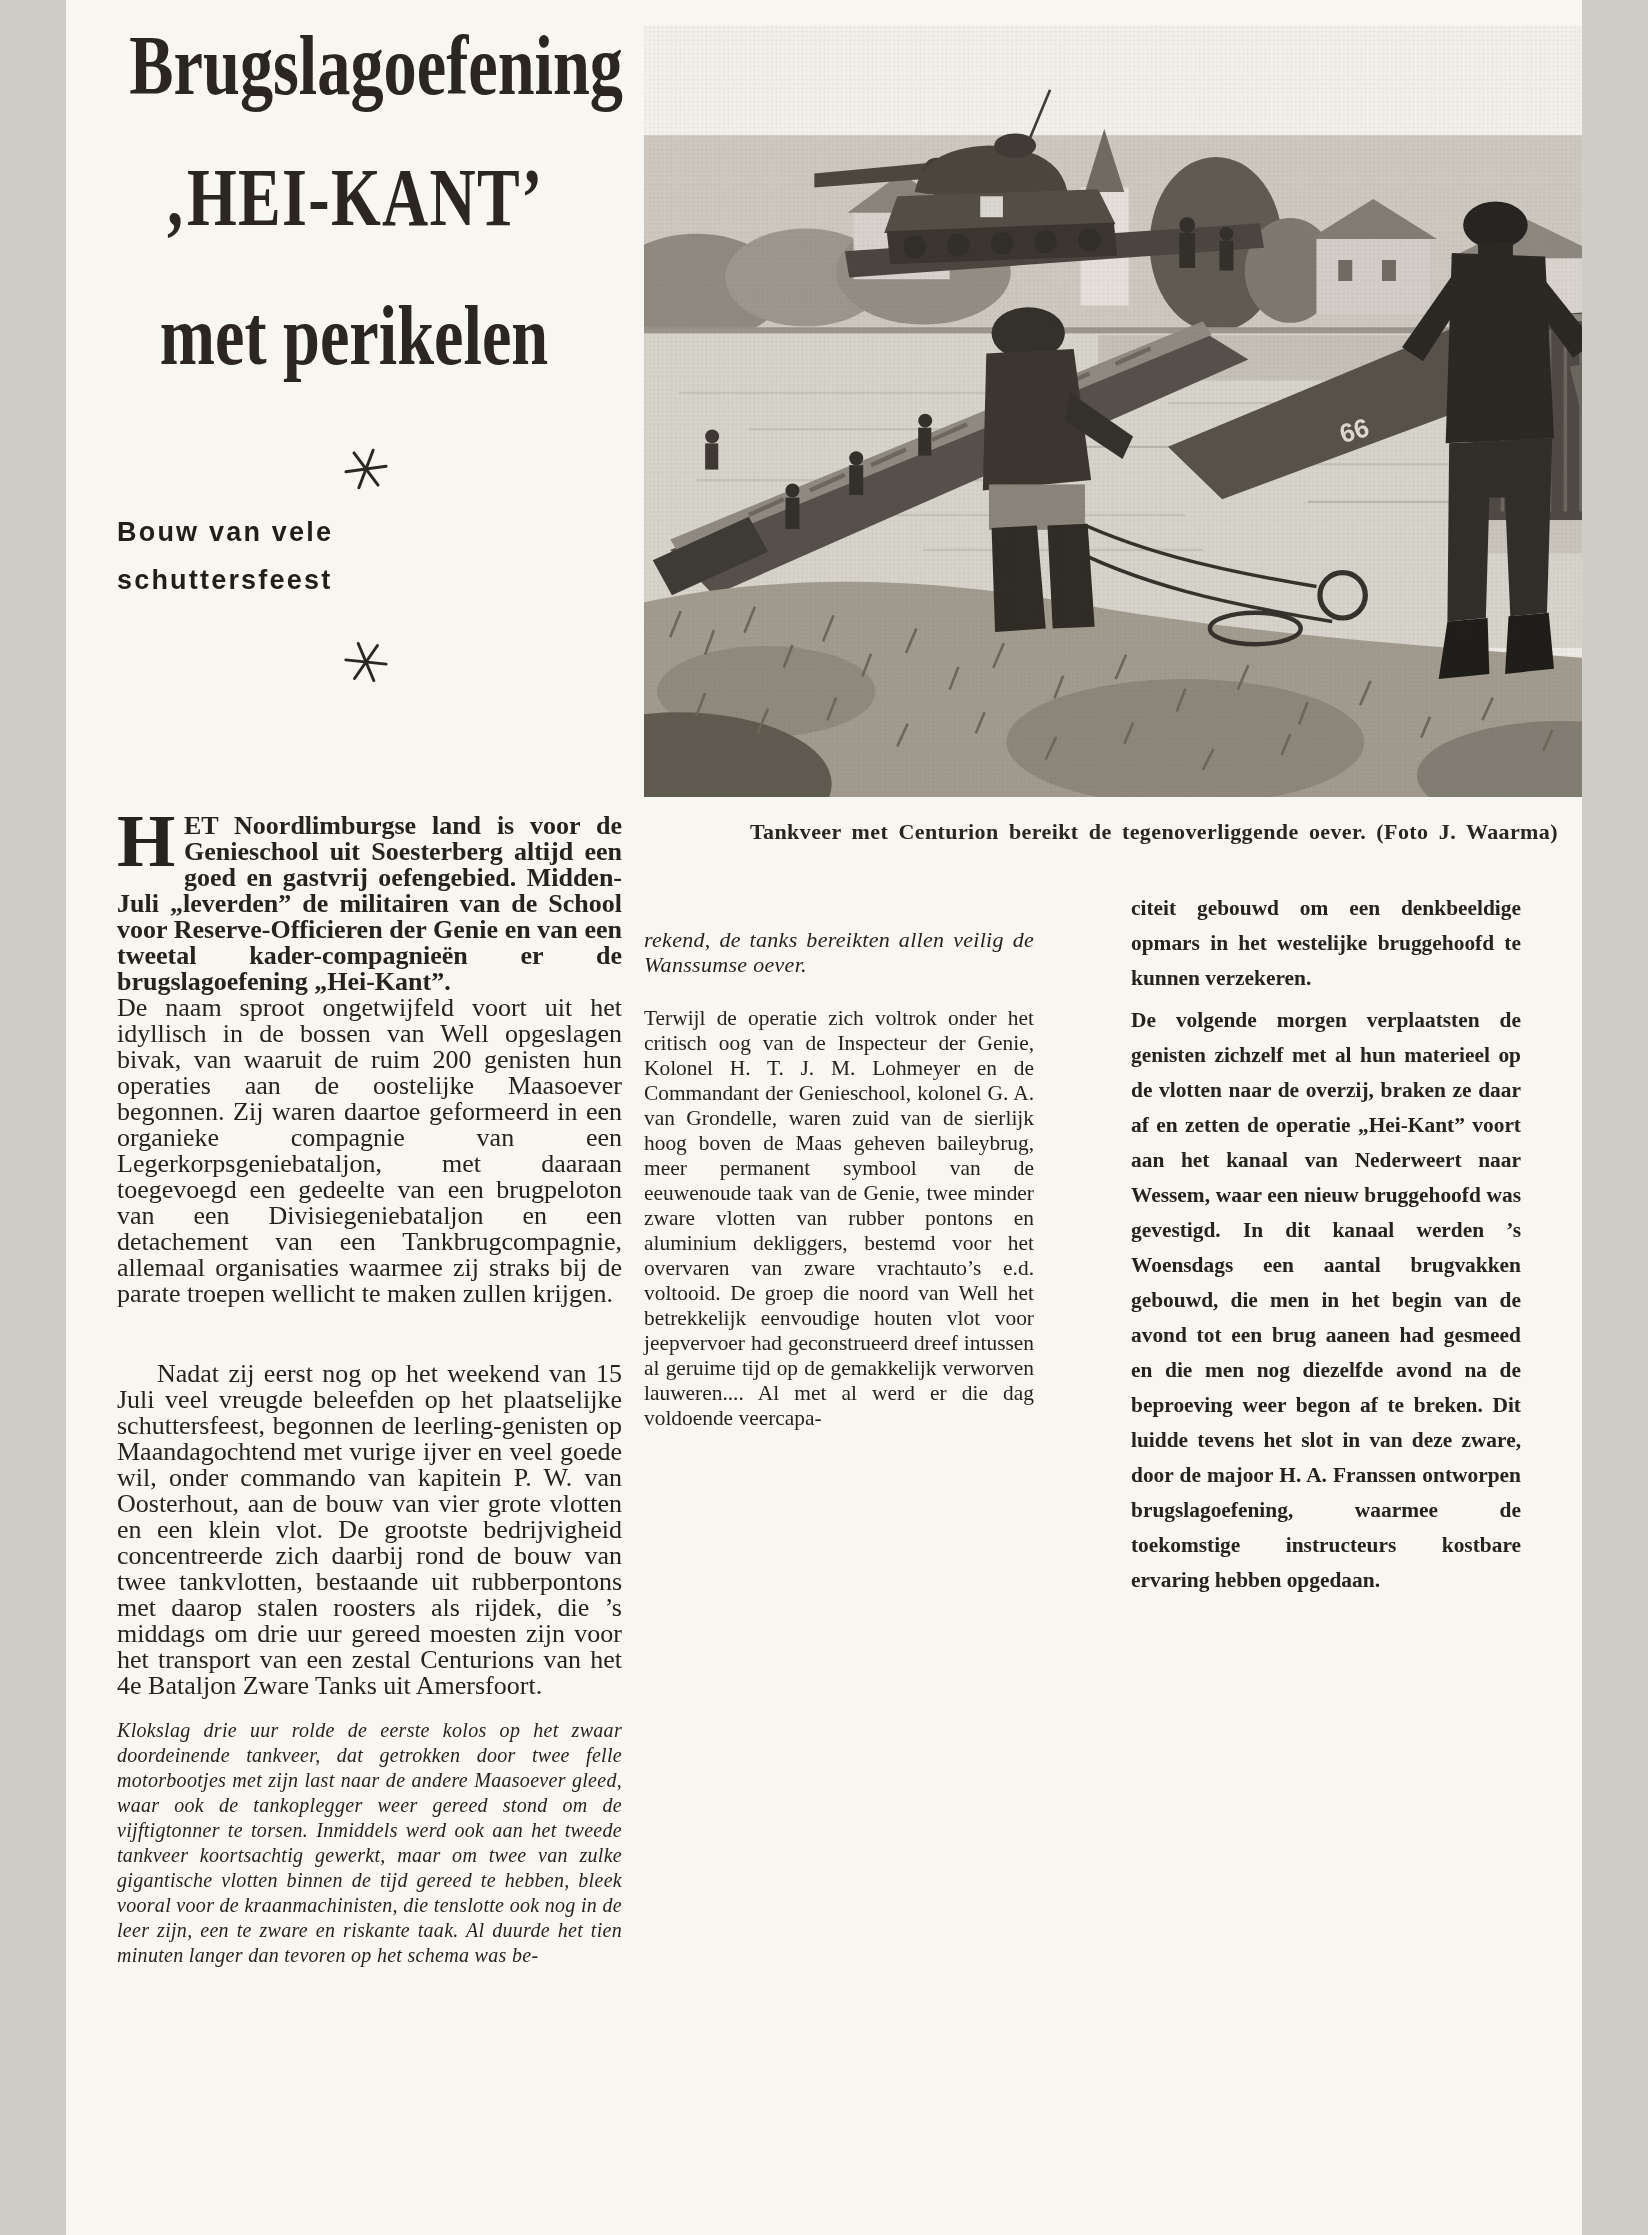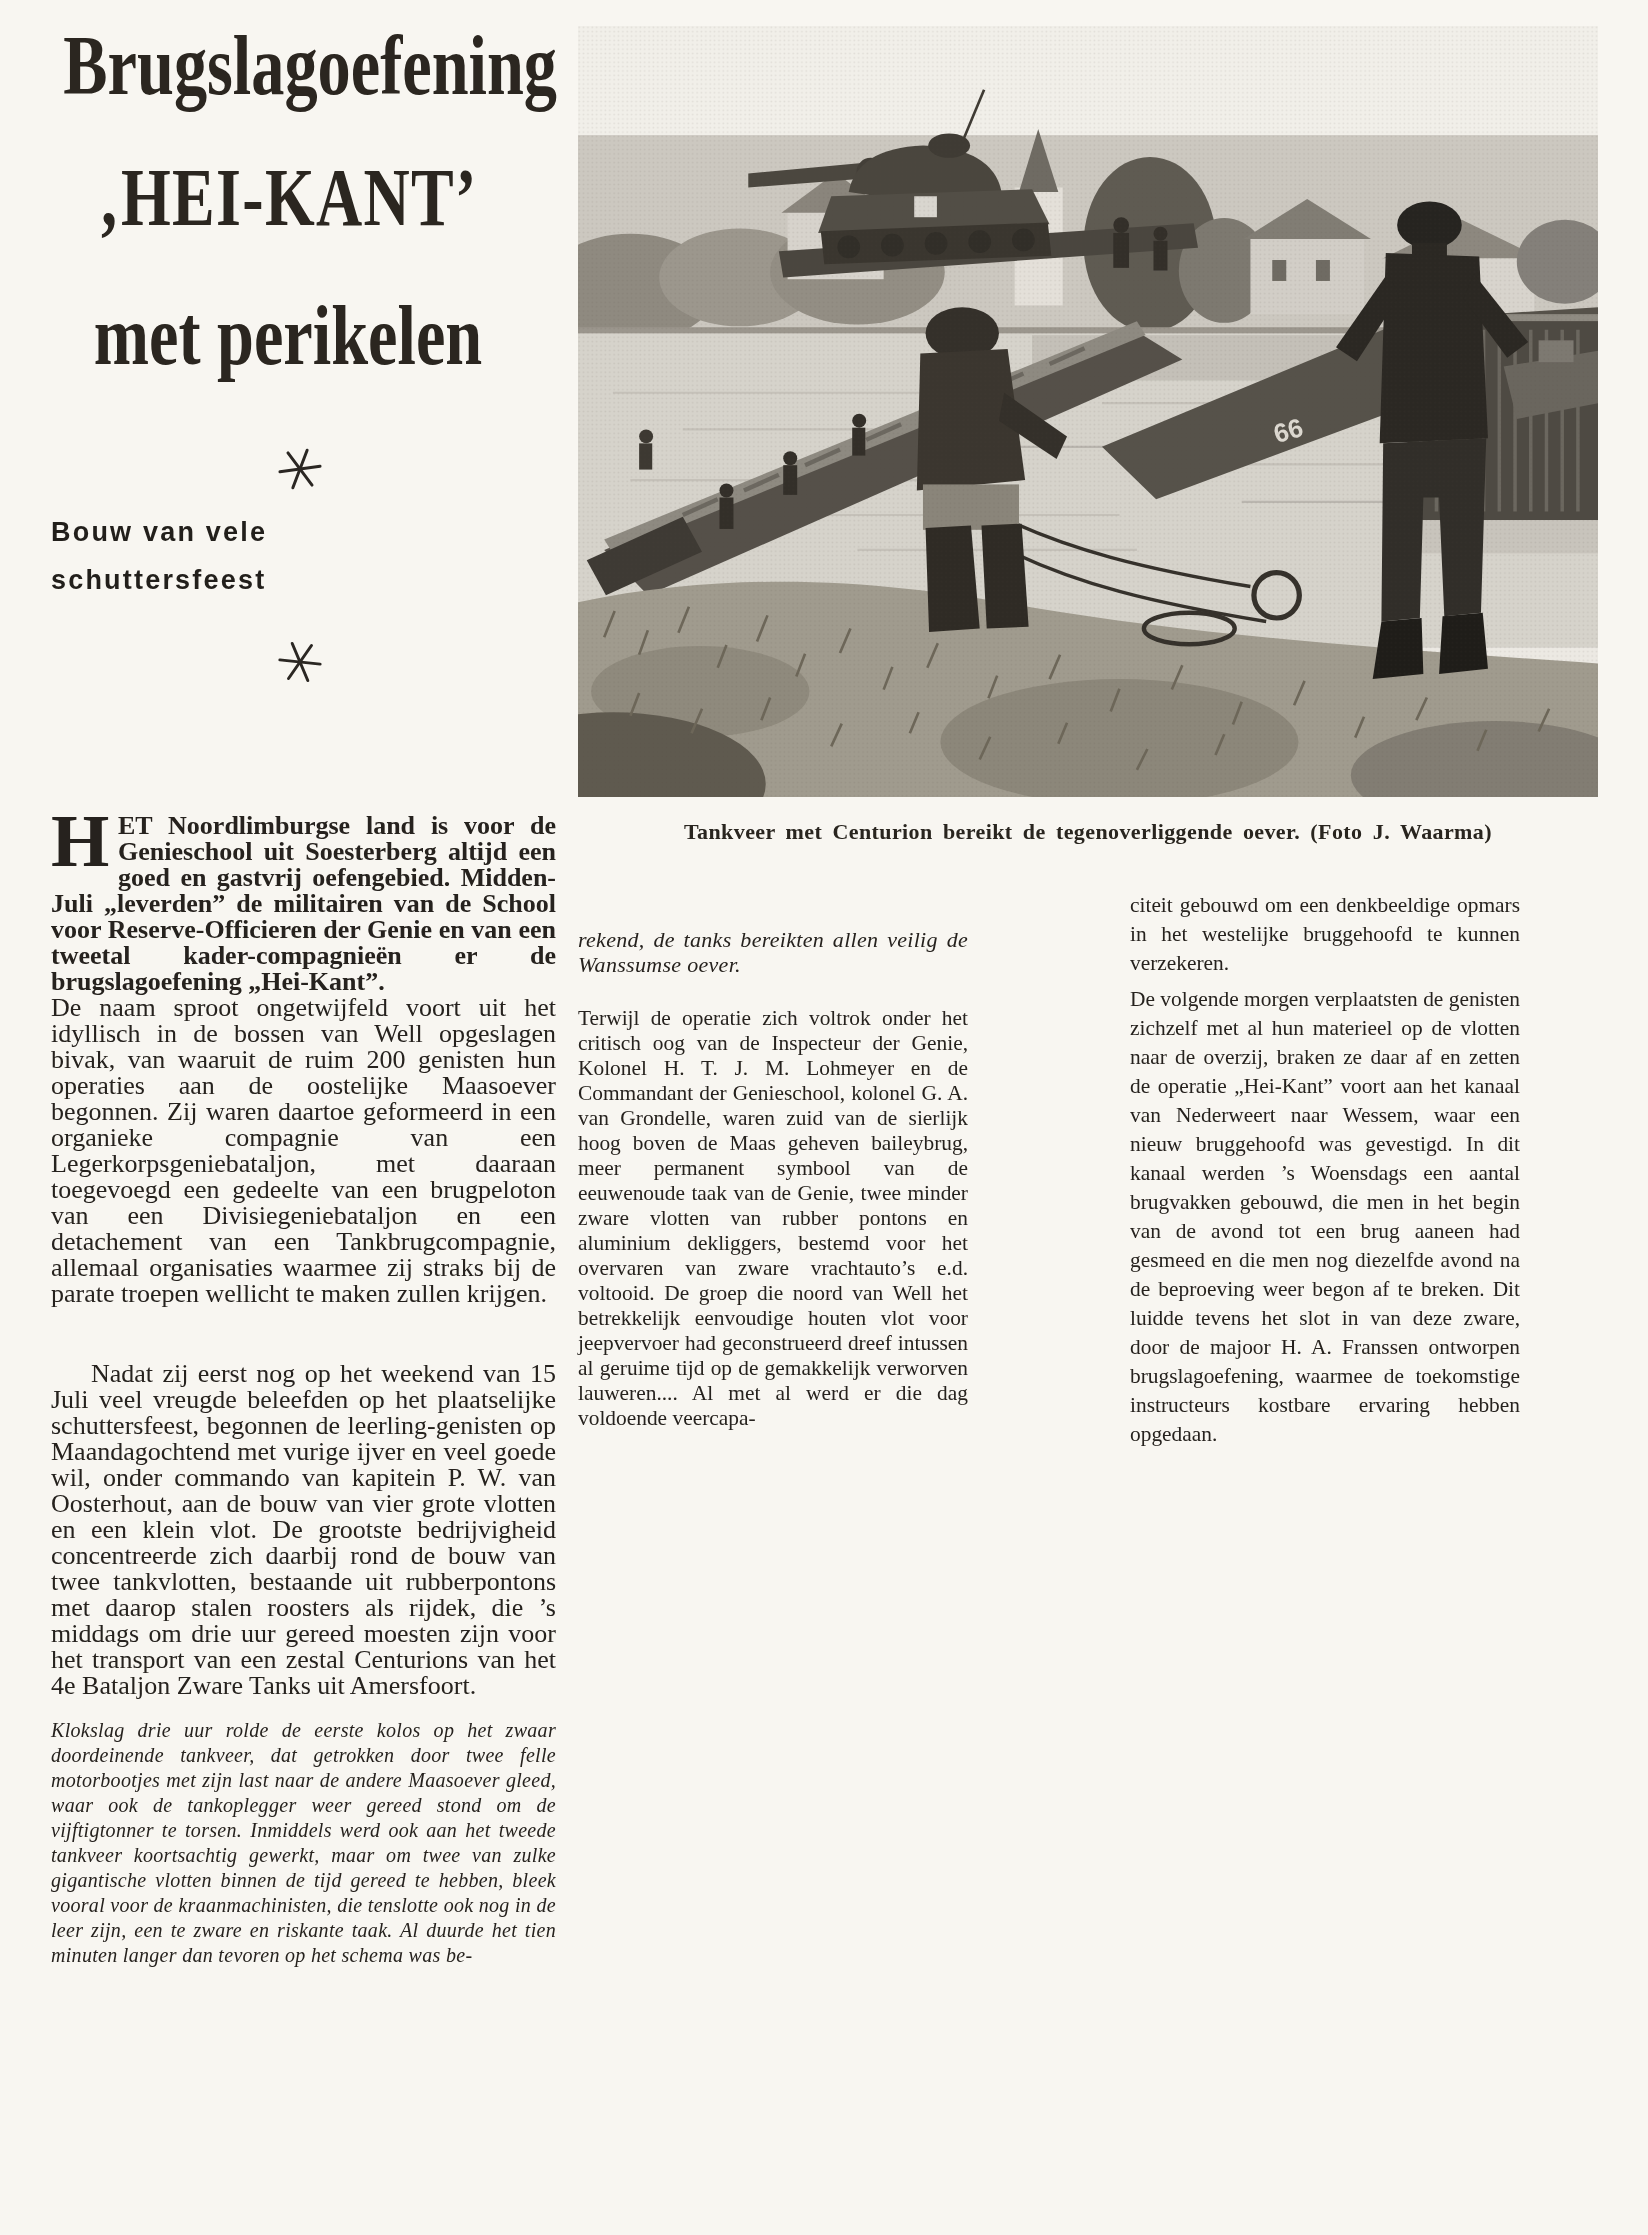--- a/index.html
+++ b/index.html
@@ -1,17 +1,17 @@
 <!DOCTYPE html>
 <html style="font-size:14px"><head>
 <meta charset="utf-8">
 <style>
   html,body{margin:0;padding:0;background:#cfcdc8;}
   #page{
-    position:relative;width:1648px;height:2236px;margin:0 auto;
+    position:relative;width:1516px;height:2236px;margin:0 auto;
     background:#f8f6f1;color:#26221e;overflow:hidden;
     font-family:"Liberation Serif",serif;
   }
   
   .hl{
     position:absolute;left:0;width:576px;text-align:center;
     font-weight:bold;line-height:1;color:#2b2620;
     transform:scaleX(0.78);transform-origin:50% 0;
     white-space:nowrap;
   }
@@ -42,21 +42,21 @@
   #col1 .lead{font-weight:bold;font-size:26px;line-height:26px;}
   .dropcap{
     float:left;font-weight:bold;font-size:75px;line-height:52px;
     padding:1.7px 8.7px 0 0;color:#26221e;
   }
   #col1 .p3{margin-top:54px;text-indent:40px;}
   #col1 .p4{margin-top:19px;font-style:italic;font-size:20px;line-height:25px;letter-spacing:0.3px;}
   #col2{left:578px;top:891px;width:390px;font-size:21.4px;line-height:25px;margin-top:36px;}
   #col2 .pi{font-style:italic;font-size:22px;letter-spacing:0.3px;}
   #col2 .p2{margin-top:29px;}
-  #col3{left:1130px;top:891px;width:390px;font-size:21.4px;line-height:29px;}
+  #col3{left:1065px;top:891px;width:390px;font-size:21.4px;line-height:35px;font-weight:bold;}
   #col3 .p2{margin-top:7px;}
 </style>
 </head>
 <body>
 
 <div id="page">
 
   <div>
     <div id="hl1" class="hl">Brugslagoefening</div>
     <div id="hl2" class="hl">‚HEI-KANT’</div>

